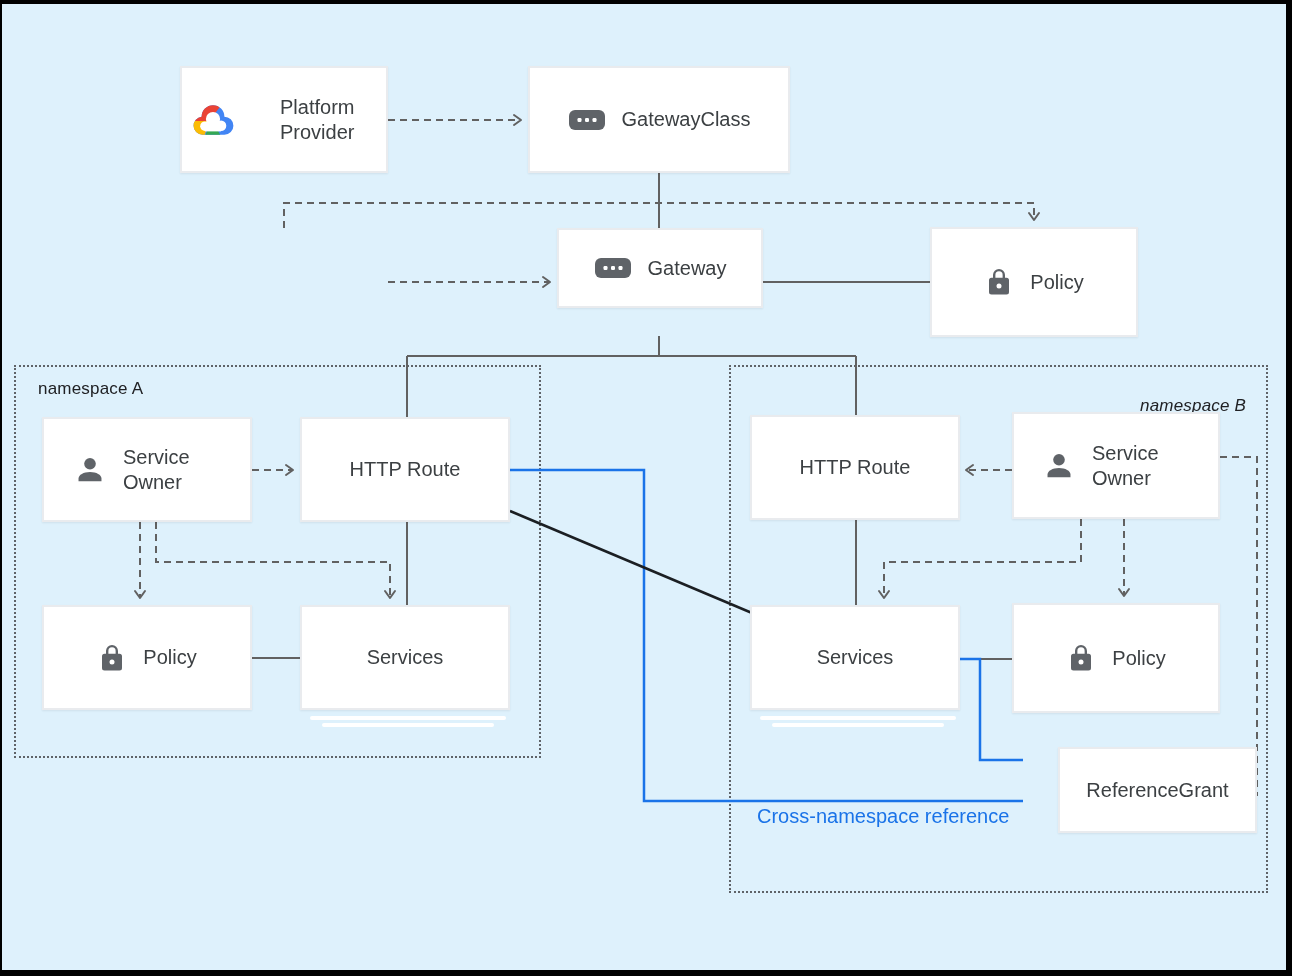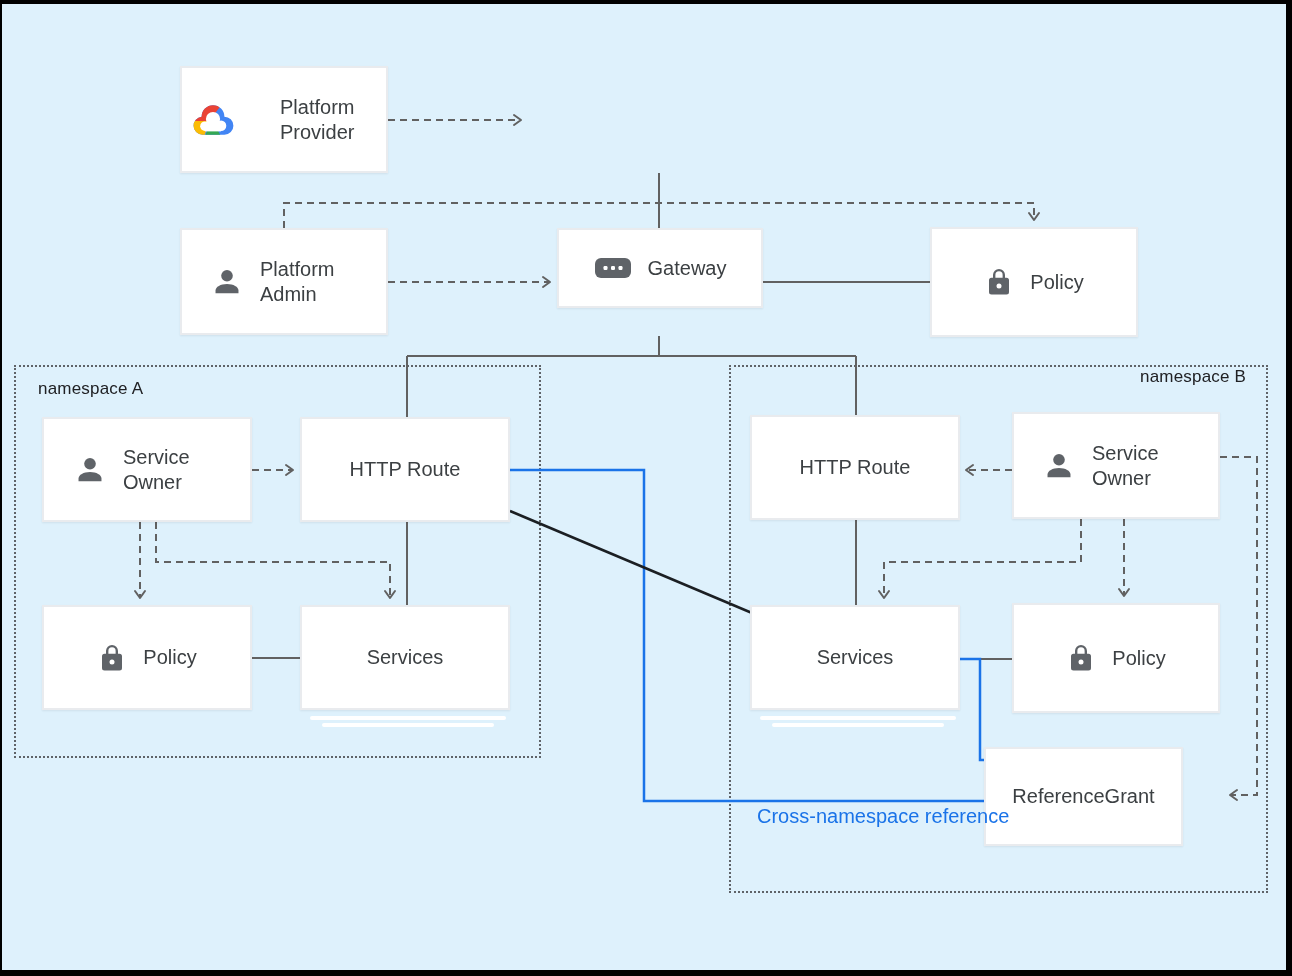--- a/index.html
+++ b/index.html
@@ -35,21 +35,21 @@
 </head>
 <body>
 
 <div class="stage">
   <div class="canvas"></div>
 
   <div class="ns" style="left:14px;top:365px;width:527px;height:393px;"></div>
   <div class="ns-label" style="left:38px;top:379px;">namespace A</div>
 
   <div class="ns" style="left:729px;top:365px;width:539px;height:528px;"></div>
-  <div class="ns-label" style="left:1140px;top:367px;">namespace B</div>
+  <div class="ns-label" style="left:1140px;top:396px;font-style:italic;">namespace B</div>
 
   <svg class="wires" viewBox="0 0 1292 976">
     <defs>
       <marker id="arr" markerUnits="userSpaceOnUse" markerWidth="16" markerHeight="16" refX="10" refY="8" orient="auto">
         <path d="M3,3 L10,8 L3,13" fill="none" stroke="#616161" stroke-width="2" stroke-linecap="round" stroke-linejoin="round"></path>
       </marker>
     </defs>
 
     <path d="M659,173 V228" stroke="#616161" stroke-width="2" fill="none"></path>
     <path d="M763,282 H930" stroke="#616161" stroke-width="2" fill="none"></path>
@@ -97,40 +97,42 @@
           <circle cx="15.5" cy="26.5" r="5"></circle>
             <circle cx="24" cy="19" r="7.5"></circle>
           <circle cx="32.5" cy="26" r="5.5"></circle>
             <rect x="15.5" y="24.5" width="17" height="7.5"></rect>
         </g>
       </svg>
     </span>
     <span class="label wrap">Platform Provider</span>
   </div>
 
-
-  <div class="node" style="left:180px;top:228px;width:208px;height:107px;">
-    <span class="icon">
-      <svg width="34" height="34" viewBox="0 0 24 24" fill="#5f6368">
-        <circle cx="12" cy="7.6" r="4.1"></circle>
-        <path d="M12 13.4c-4.5 0-8.1 2-8.1 4.6v2h16.2v-2c0-2.6-3.6-4.6-8.1-4.6z"></path>
-      </svg>
-    </span>
-    <span class="label wrap">Platform Admin</span>
-  </div>
-
-  <div class="node" style="left:557px;top:228px;width:206px;height:80px;">
+  <div class="node" style="left:528px;top:66px;width:262px;height:107px;">
     <span class="icon">
       <svg width="38" height="24" viewBox="0 0 38 24">
         <rect x="1" y="2" width="36" height="20" rx="6" fill="#5f6368"></rect>
         <rect x="9.5" y="10" width="4" height="4" rx="1.2" fill="#fff"></rect>
         <rect x="17" y="10" width="4" height="4" rx="1.2" fill="#fff"></rect>
         <rect x="24.5" y="10" width="4" height="4" rx="1.2" fill="#fff"></rect>
       </svg>
     </span>
+    <span class="label">GatewayClass</span>
+  </div>
+
+
+  <div class="node" style="left:557px;top:228px;width:206px;height:80px;">
+    <span class="icon">
+      <svg width="38" height="24" viewBox="0 0 38 24">
+        <rect x="1" y="2" width="36" height="20" rx="6" fill="#5f6368"></rect>
+        <rect x="9.5" y="10" width="4" height="4" rx="1.2" fill="#fff"></rect>
+        <rect x="17" y="10" width="4" height="4" rx="1.2" fill="#fff"></rect>
+        <rect x="24.5" y="10" width="4" height="4" rx="1.2" fill="#fff"></rect>
+      </svg>
+    </span>
     <span class="label">Gateway</span>
   </div>
 
   <div class="node" style="left:930px;top:227px;width:208px;height:110px;">
     <span class="icon">
       <svg width="30" height="34" viewBox="0 0 24 24" fill="#5f6368">
         <path d="M18 8.5h-1.2V6.3a4.8 4.8 0 0 0-9.6 0v2.2H6a2 2 0 0 0-2 2v9.5a2 2 0 0 0 2 2h12a2 2 0 0 0 2-2V10.5a2 2 0 0 0-2-2zm-8.9-2.2a2.9 2.9 0 0 1 5.8 0v2.2H9.1V6.3z"></path>
         <circle cx="12" cy="15.2" r="2" fill="#fff"></circle>
       </svg>
     </span>
@@ -190,18 +192,18 @@
   <div class="node" style="left:1012px;top:603px;width:208px;height:110px;">
     <span class="icon">
       <svg width="30" height="34" viewBox="0 0 24 24" fill="#5f6368">
         <path d="M18 8.5h-1.2V6.3a4.8 4.8 0 0 0-9.6 0v2.2H6a2 2 0 0 0-2 2v9.5a2 2 0 0 0 2 2h12a2 2 0 0 0 2-2V10.5a2 2 0 0 0-2-2zm-8.9-2.2a2.9 2.9 0 0 1 5.8 0v2.2H9.1V6.3z"></path>
         <circle cx="12" cy="15.2" r="2" fill="#fff"></circle>
       </svg>
     </span>
     <span class="label">Policy</span>
   </div>
 
-  <div class="node" style="left:984px;top:747px;width:199px;height:99px;">
+  <div class="node" style="left:1058px;top:747px;width:199px;height:86px;">
     <span class="label">ReferenceGrant</span>
   </div>
 
   <div class="blue-note" style="left:757px;top:805px;">Cross-namespace reference</div>
 </div>
 
 </body></html>

